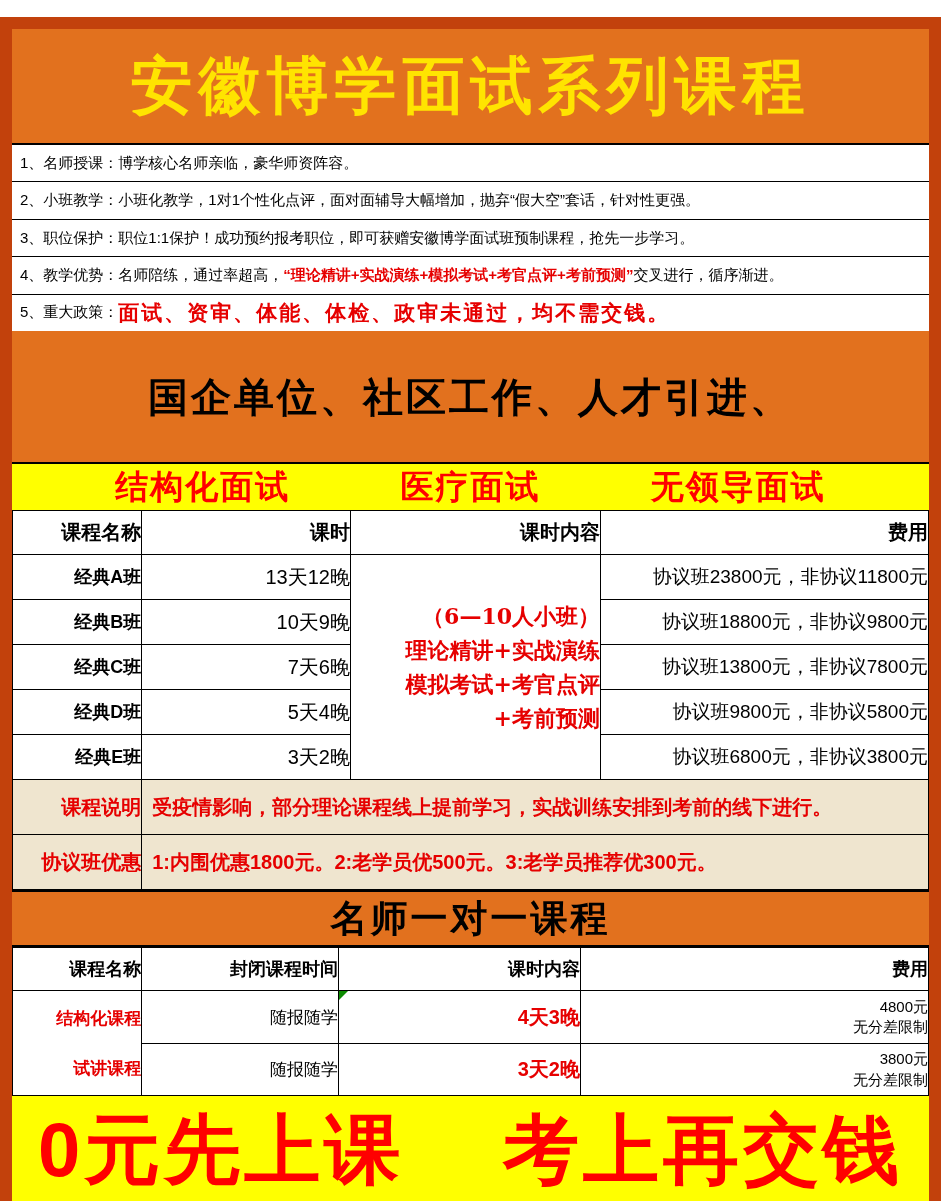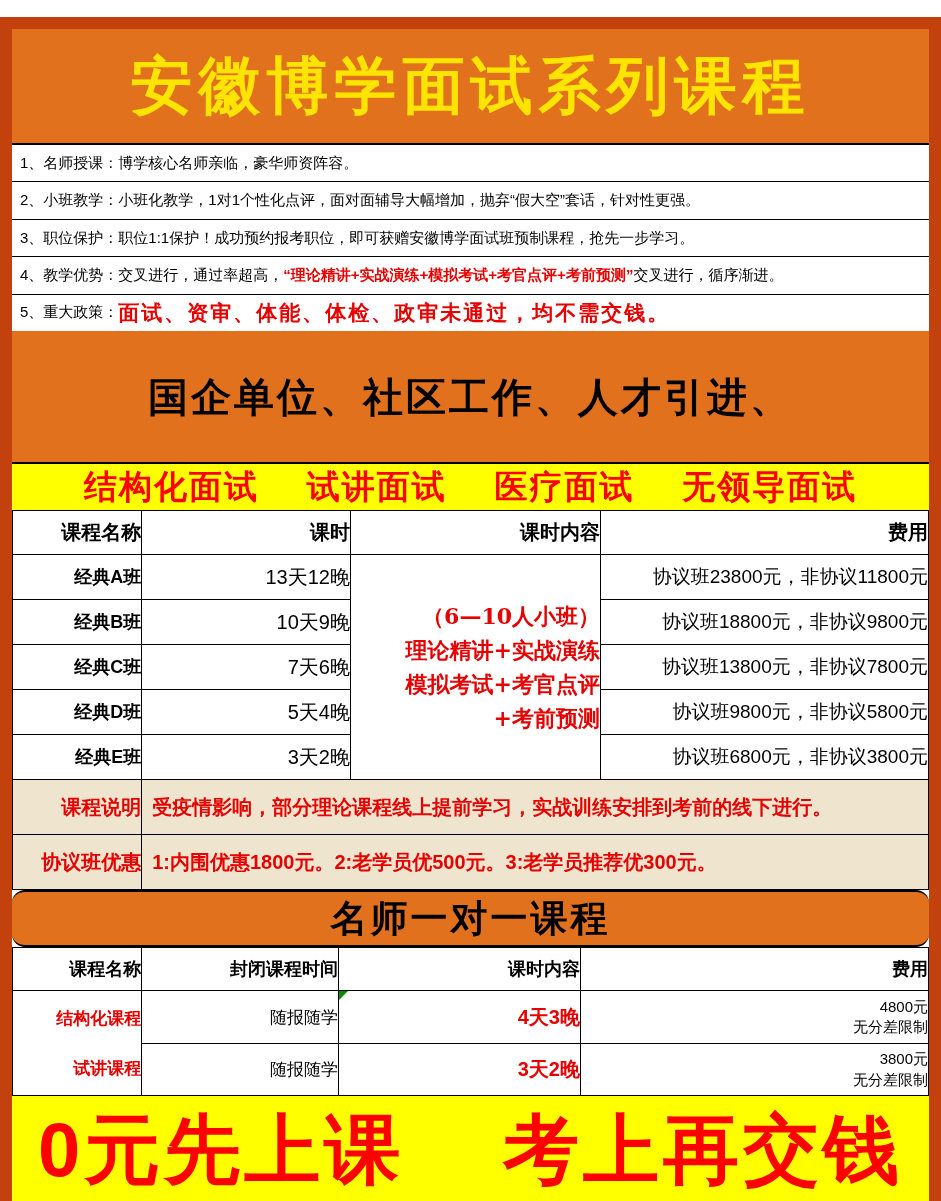--- a/index.html
+++ b/index.html
@@ -47,21 +47,21 @@
                       font-family:"DejaVu Serif", serif; }
   .t1 tr.note-row { height:55px; }
   .note-row td { background:#EFE5CF; }
   .note-label { font-size:20px; font-weight:bold; color:#E60000; }
   .note-text  { font-size:20px; font-weight:bold; color:#E60000; text-align:left;
                 padding-left:10px; }
 
   
   .bar { height:57px; background:#E2711E; border-top:2px solid #000; border-bottom:2px solid #000;
          display:flex; align-items:center; justify-content:center;
-         font-size:37px; font-weight:bold; color:#000; letter-spacing:3px;border-radius:13px; }
+         font-size:37px; font-weight:bold; color:#000; letter-spacing:3px; }
 
   .t2 { height:148px; }
   .t2 th { font-size:18px; font-weight:bold; height:43px; background:#fff; }
   .t2 tr.data-row-a { height:53px; }
   .t2 tr.data-row-b { height:52px; }
   .name-stack { height:100px; display:flex; flex-direction:column; justify-content:space-around; }
   .name-stack div { color:#E60000; font-weight:bold; font-size:17px; }
   .time-cell { font-size:17px; }
   .dur-red { font-size:20px; font-weight:bold; color:#E60000; }
   .fee-stack div { font-size:15px; line-height:1.35; }
@@ -92,37 +92,36 @@
       <div class="notice">
         <span>2、小班教学：</span>
           <span>小班化教学，1对1个性化点评，面对面辅导大幅增加，抛弃“假大空”套话，针对性更强。</span>
       </div>
       <div class="notice">
         <span>3、职位保护：</span>
           <span>职位1:1保护！成功预约报考职位，即可获赠安徽博学面试班预制课程，抢先一步学习。</span>
       </div>
       <div class="notice">
         <span>4、教学优势：</span>
-          <span>交叉进行，通过率超高，</span>
+          <span>名师陪练，通过率超高，</span>
           <span class="red-bold">“理论精讲+实战演练+模拟考试+考官点评+考前预测”</span>
           <span>交叉进行，循序渐进。</span>
       </div>
       <div class="notice">
         <span>5、重大政策：</span>
           <span class="big-red">面试、资审、体能、体检、政审未通过，均不需交钱。</span>
       </div>
     </div>
 
     <div class="jobs">
       <div>国企单位、社区工作、人才引进、</div>
     </div>
 
     <div class="types">
       <span>结构化面试</span>
-      <span>试讲面试</span>
       <span>医疗面试</span>
       <span>无领导面试</span>
     </div>
 
     <table class="t1">
       <colgroup>
           <col style="width:14.1%">
           <col style="width:22.8%">
           <col style="width:27.3%">
           <col style="width:35.8%">

